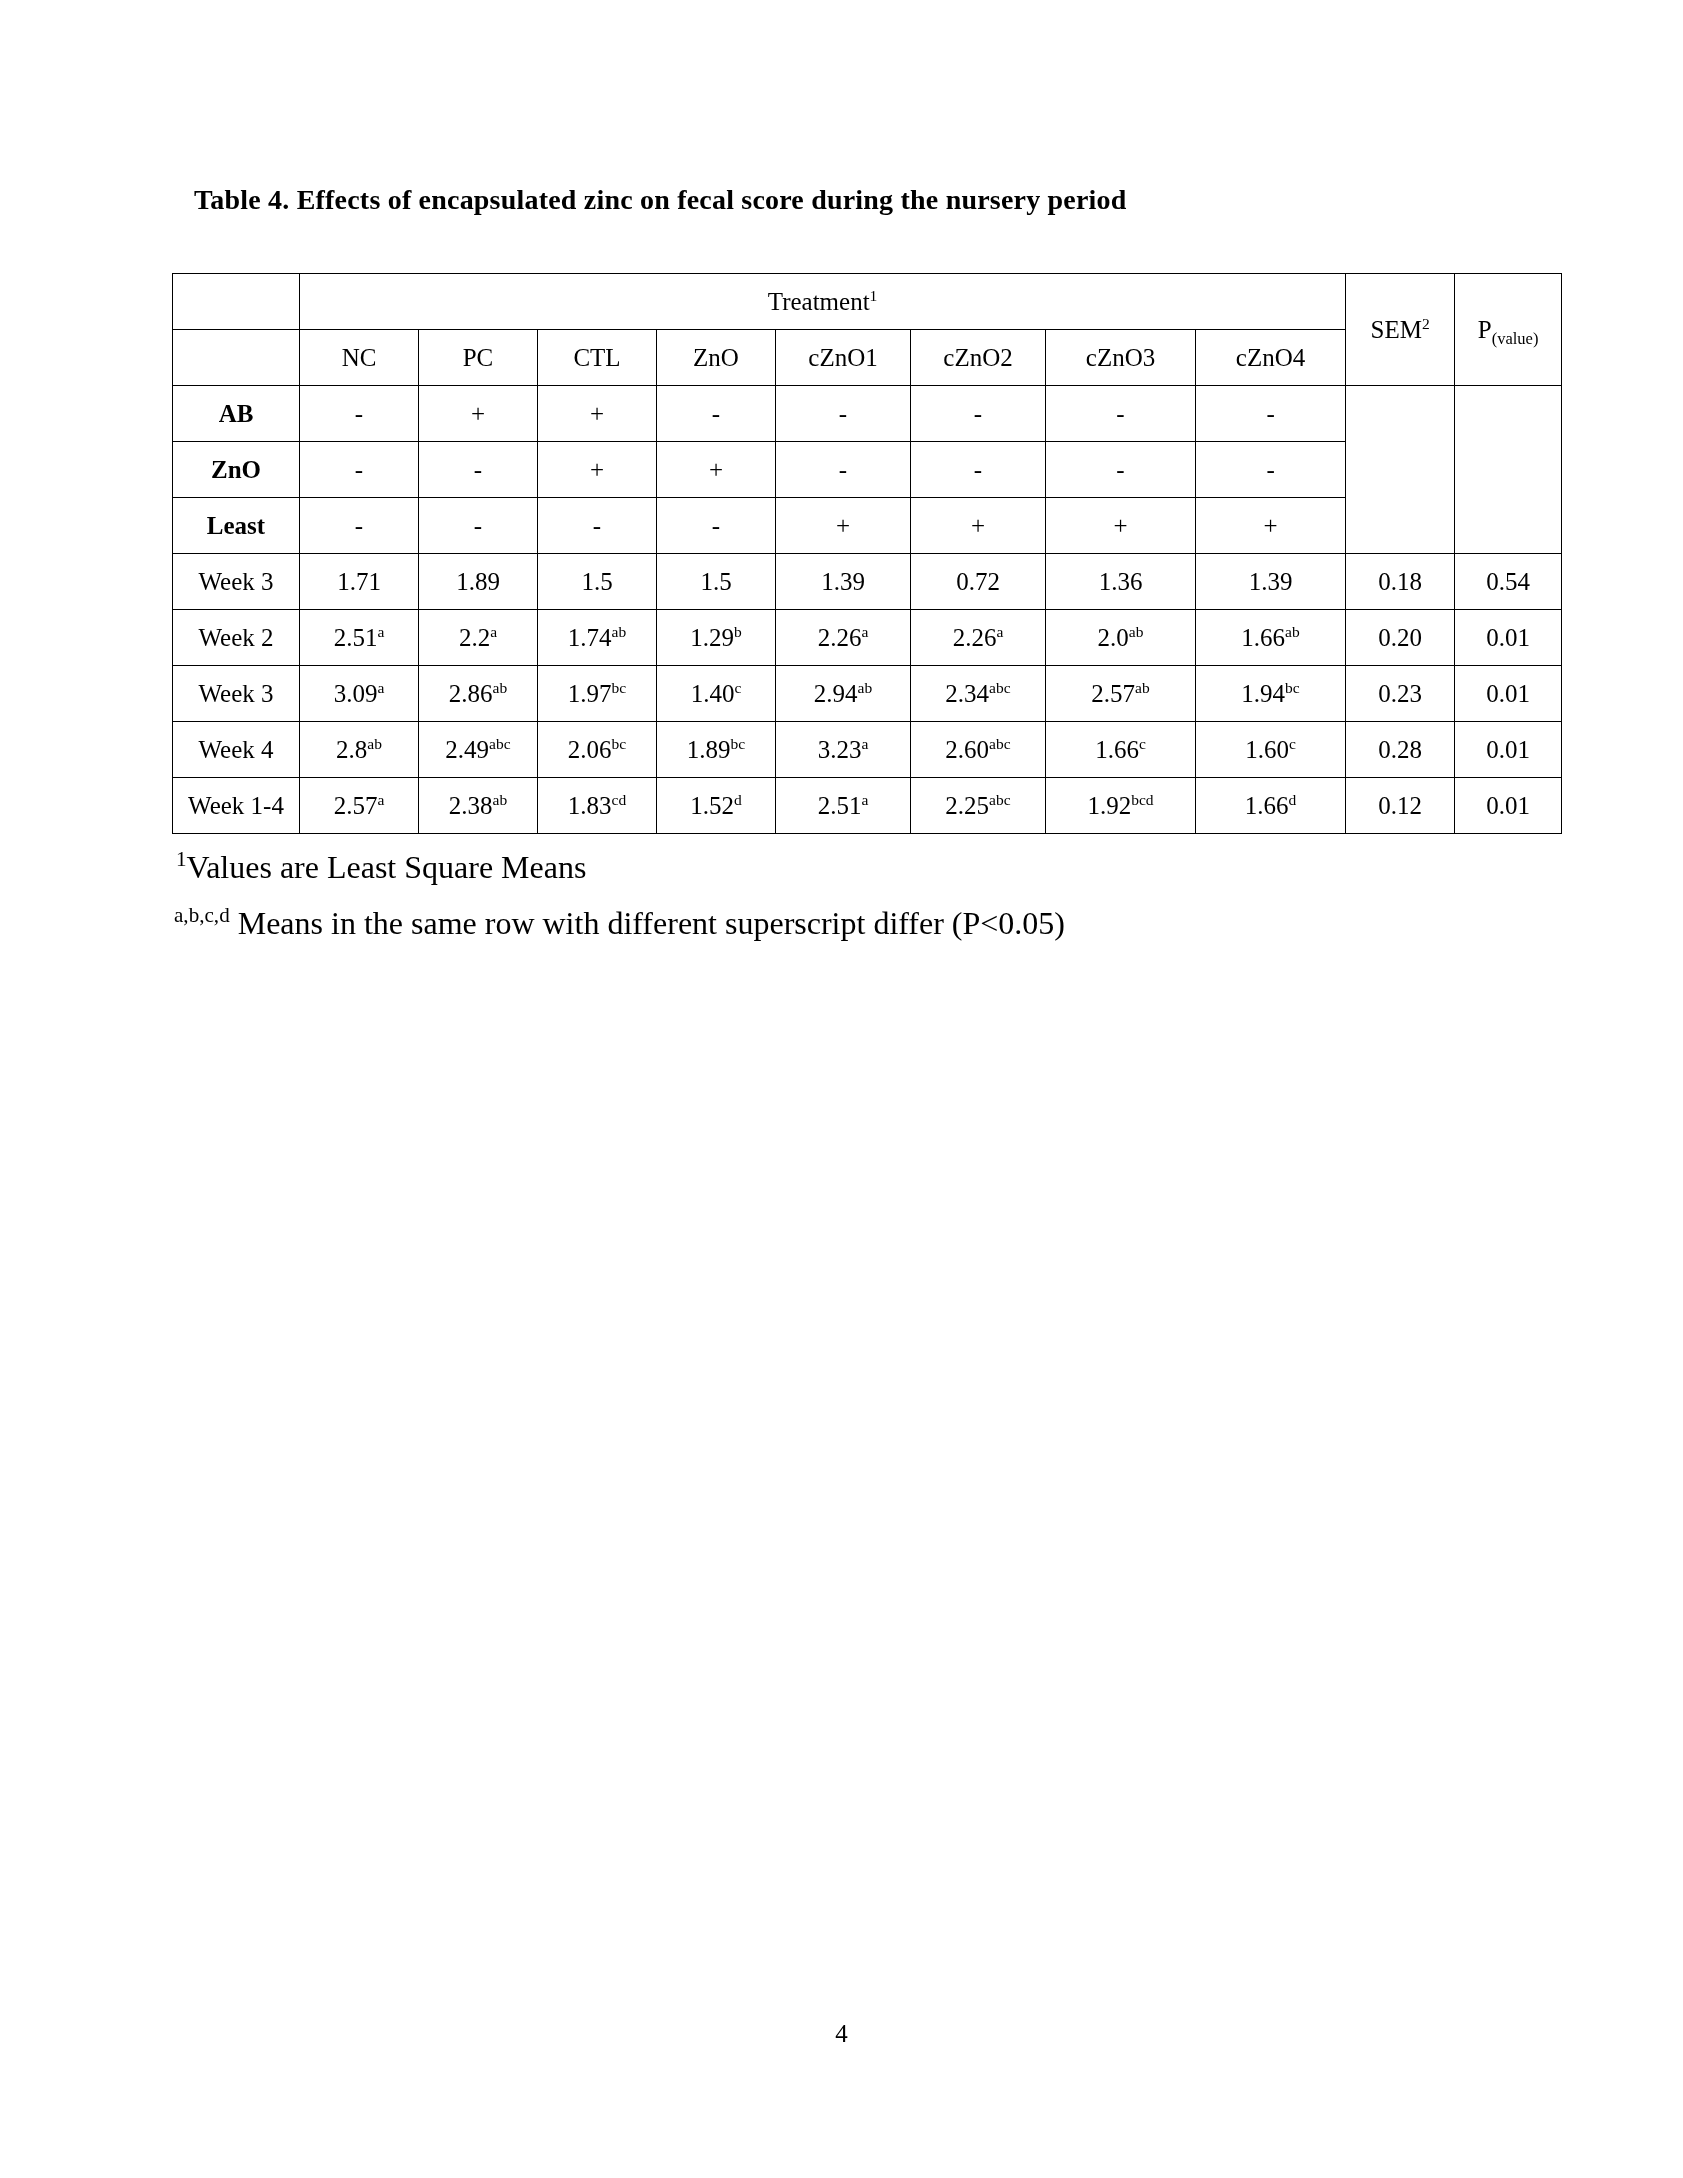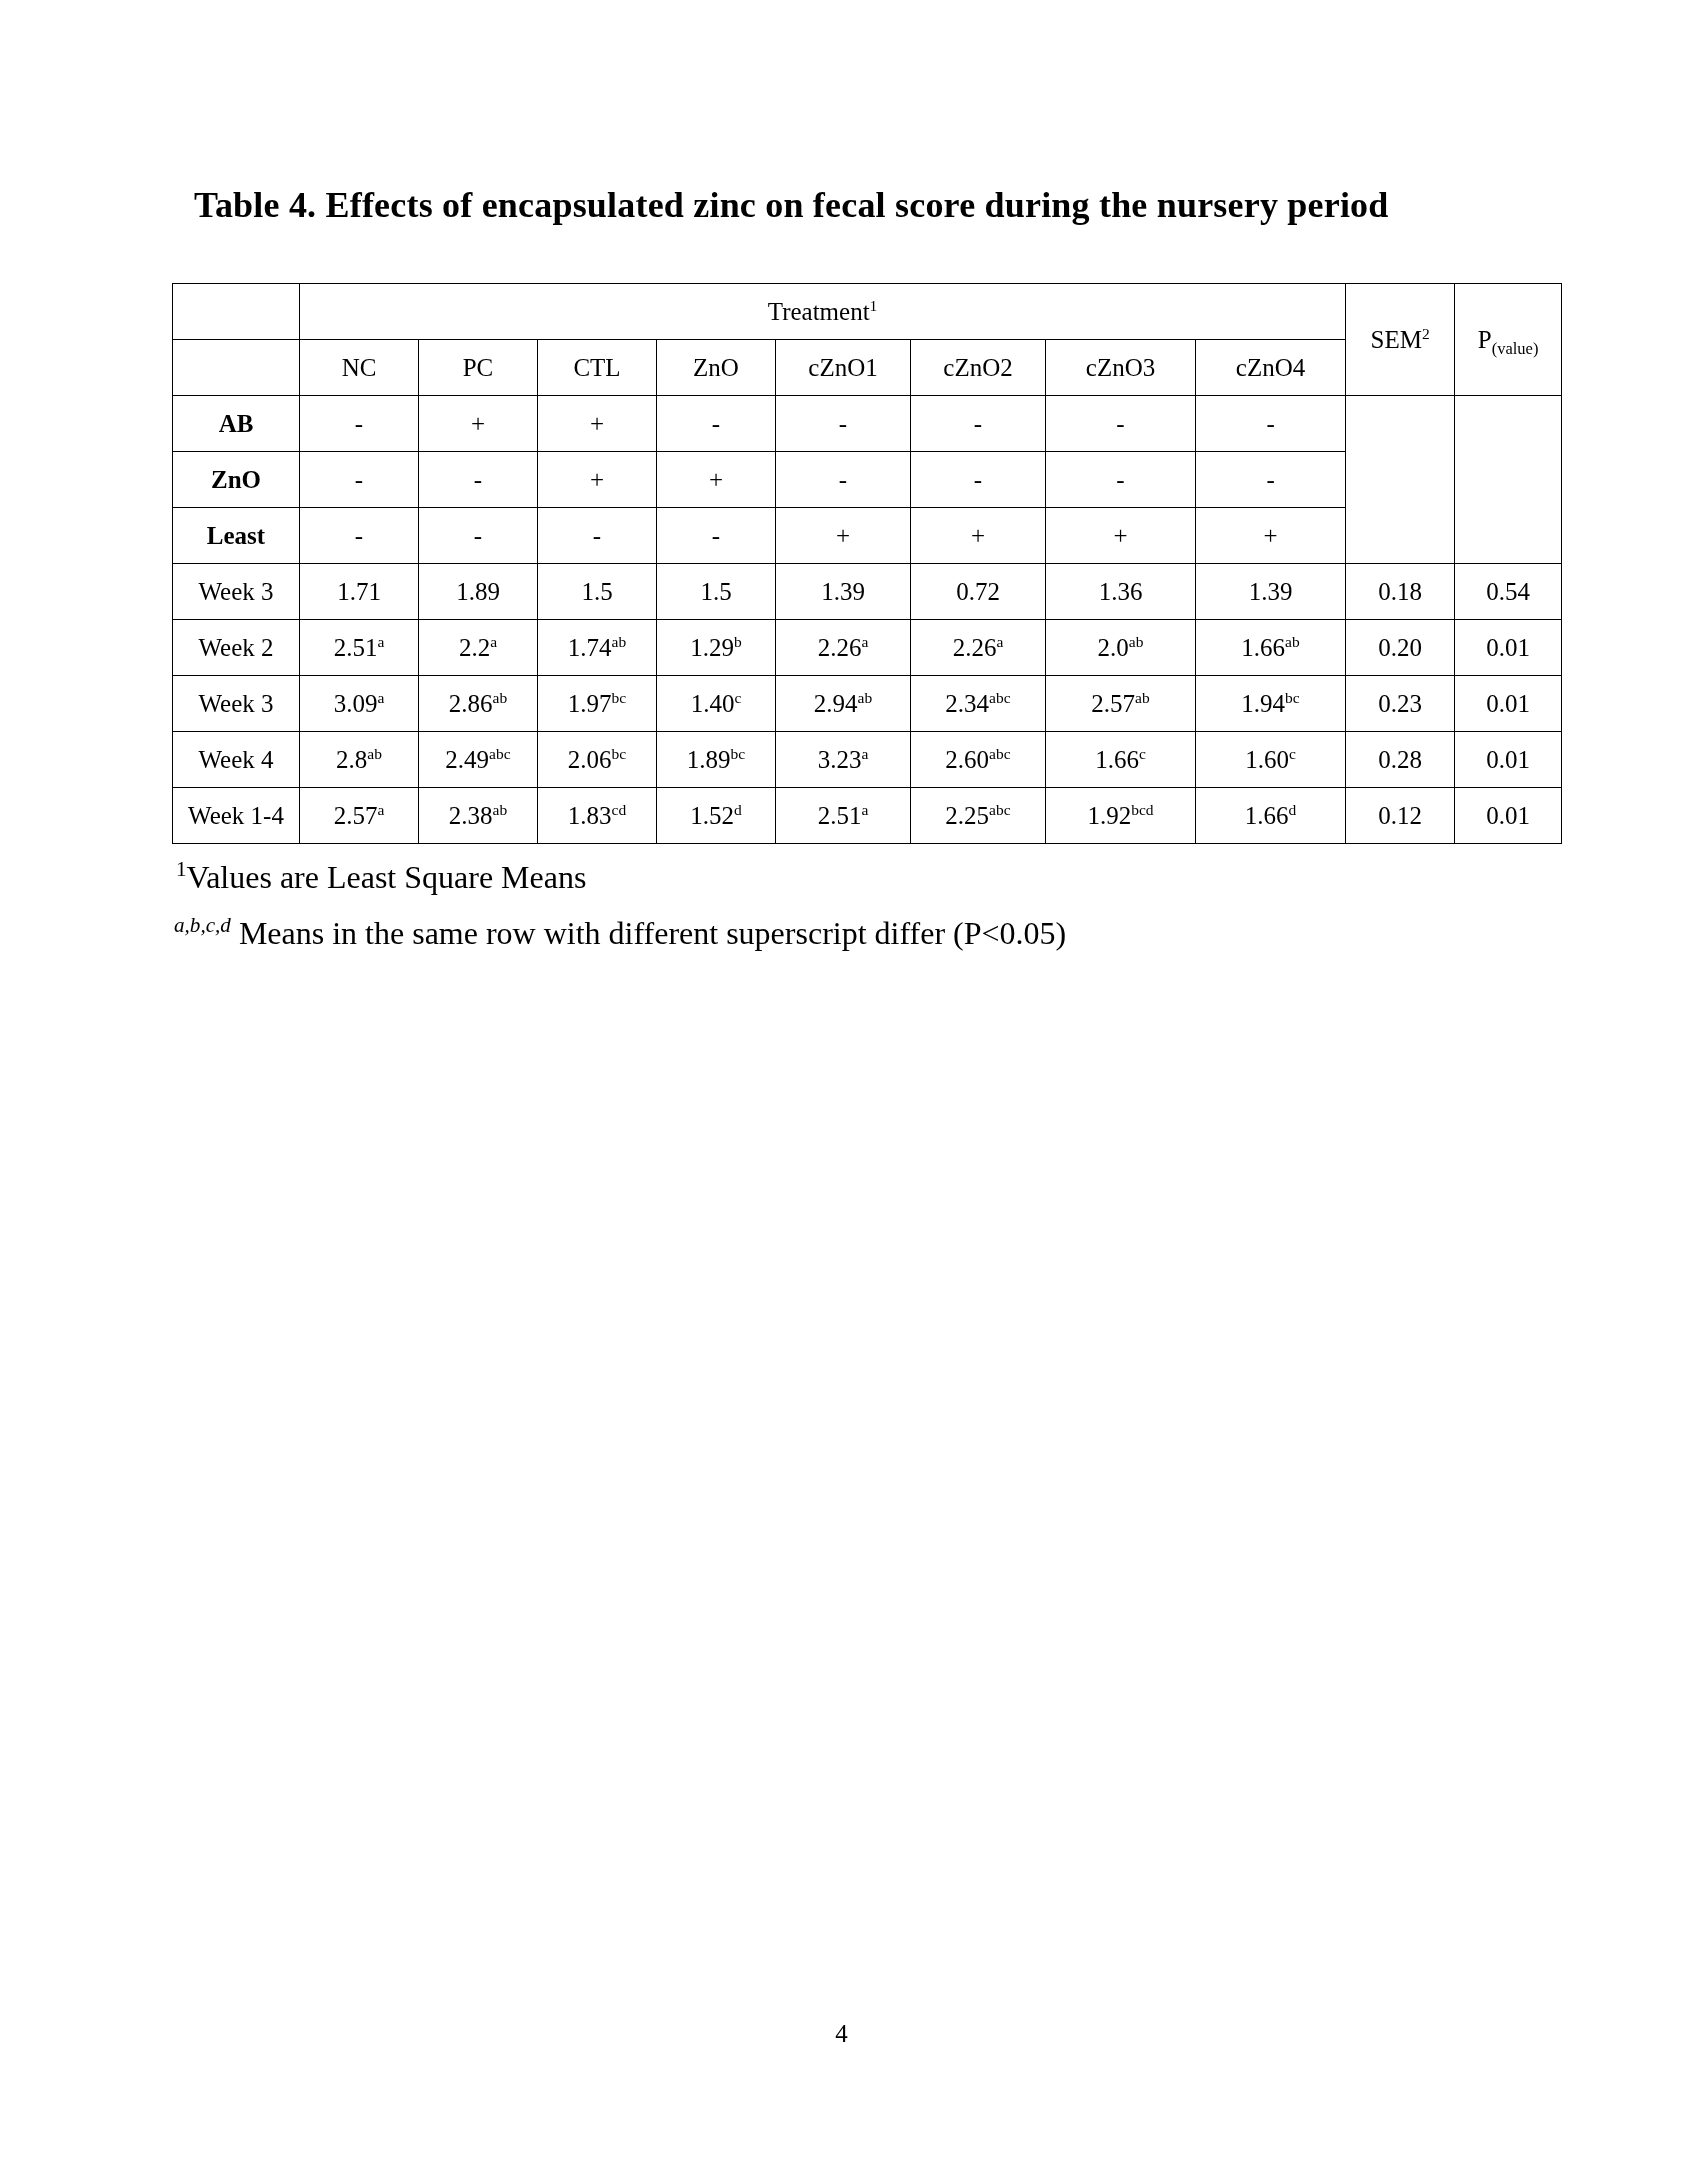--- a/index.html
+++ b/index.html
@@ -21,21 +21,21 @@
     height: 2178px;
     background: #fff;
   }
   .content {
     position: absolute;
     left: 194px;
     top: 184px;
     width: 1386px;
   }
   .doc-title {
-    font-size: 36px;
+    font-size: 28px;
     font-weight: bold;
     letter-spacing: 0.2px;
     margin: 0 0 57px 0;
     white-space: nowrap;
   }
   table.main {
     border-collapse: collapse;
     table-layout: fixed;
     width: 1379px;
     margin-left: -22px;
@@ -104,21 +104,20 @@
     line-height: 1.2;
   }
   .note .marker {
     font-size: 0.66em;
     vertical-align: super;
     line-height: 0;
   }
   .note.abcd .marker {
     font-size: 0.66em;
     vertical-align: super;
-    font-style: italic;
   }
   .note-indent1 { margin-left: 4px; }
   .note-indent2 { margin-left: 12px; }
   .note-indent3 { margin-left: 2px; }
   .note-indent4 { margin-left: 6px; }
   .page-number {
     position: absolute;
     top: 2020px;
     left: 0;
     width: 1683px;

